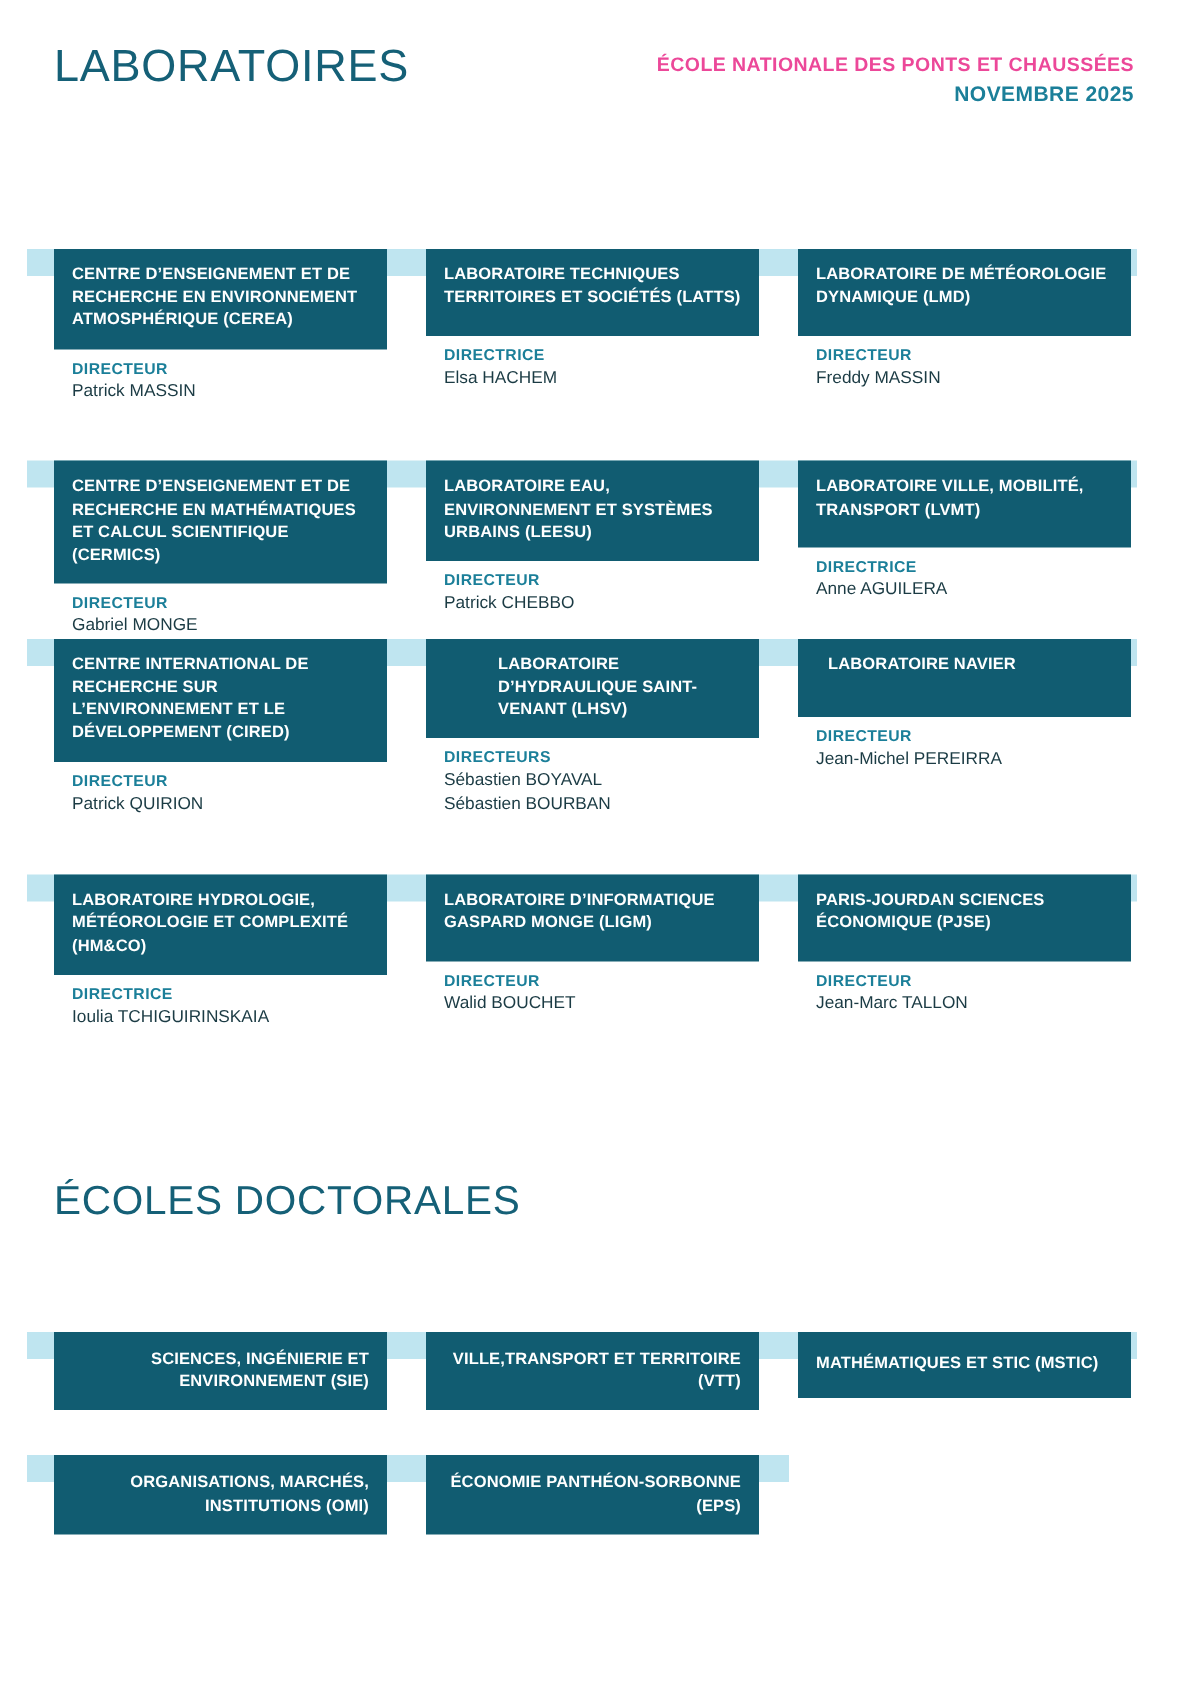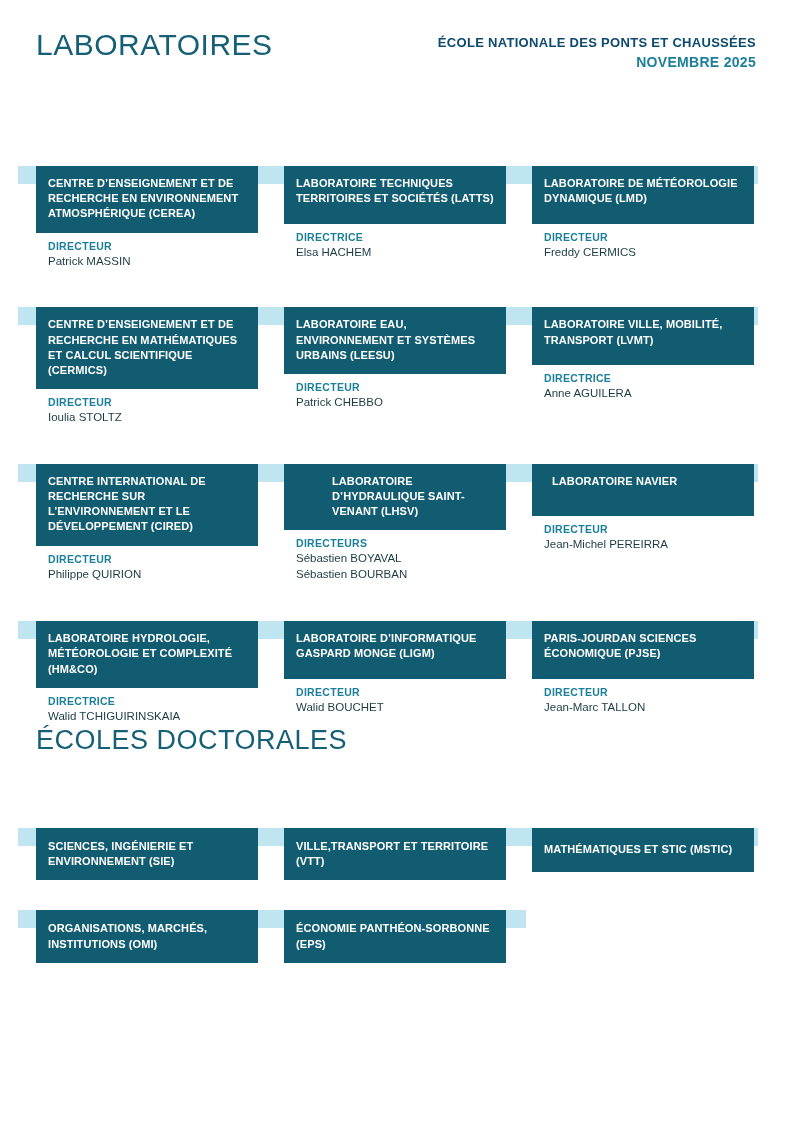--- a/index.html
+++ b/index.html
@@ -34,21 +34,21 @@
     position: absolute;
     right: 38px;
     top: 34px;
     text-align: right;
     line-height: 1.35;
   }
   .org-name {
     font-size: 13px;
     font-weight: 600;
     letter-spacing: 0.3px;
-    color: #0c4a6e;
+    color: #ec4899;
   }
   .date-line {
     font-size: 14px;
     font-weight: 600;
     letter-spacing: 0.3px;
     color: #1b7f99;
     margin-top: 1px;
   }
 
   
@@ -125,20 +125,21 @@
 
   
   .school-box {
     background: #115c71;
     color: #ffffff;
     padding: 11px 12px;
     box-sizing: border-box;
     min-height: 44px;
     display: flex;
     align-items: center;
+    text-align: right;
   }
   .school-name {
     font-size: 11px;
     font-weight: 700;
     line-height: 1.4;
     letter-spacing: 0.1px;
     text-transform: uppercase;
   }
 </style>
 </head>
@@ -174,36 +175,36 @@
           <div class="role">DIRECTRICE</div>
           <div class="person">Elsa HACHEM</div>
         </div>
       </div>
       <div class="cell">
         <div class="lab-box">
           <div class="lab-name">LABORATOIRE DE MÉTÉOROLOGIE DYNAMIQUE (LMD)</div>
         </div>
         <div class="lab-meta">
           <div class="role">DIRECTEUR</div>
-          <div class="person">Freddy CERMICS</div>
+          <div class="person">Freddy MASSIN</div>
         </div>
       </div>
     </div>
   </div>
 
   <div class="row" style="margin-top:38px;">
     <div class="row-band"></div>
     <div class="row-inner">
       <div class="cell">
         <div class="lab-box">
           <div class="lab-name">CENTRE D’ENSEIGNEMENT ET DE RECHERCHE EN MATHÉMATIQUES ET CALCUL SCIENTIFIQUE (CERMICS)</div>
         </div>
         <div class="lab-meta">
           <div class="role">DIRECTEUR</div>
-          <div class="person">Ioulia STOLTZ</div>
+          <div class="person">Gabriel MONGE</div>
         </div>
       </div>
       <div class="cell">
         <div class="lab-box">
           <div class="lab-name">LABORATOIRE EAU, ENVIRONNEMENT ET SYSTÈMES URBAINS (LEESU)</div>
         </div>
         <div class="lab-meta">
           <div class="role">DIRECTEUR</div>
           <div class="person">Patrick CHEBBO</div>
         </div>
@@ -213,30 +214,30 @@
           <div class="lab-name">LABORATOIRE VILLE, MOBILITÉ, TRANSPORT (LVMT)</div>
         </div>
         <div class="lab-meta">
           <div class="role">DIRECTRICE</div>
           <div class="person">Anne AGUILERA</div>
         </div>
       </div>
     </div>
   </div>
 
-  <div class="row" style="margin-top:38px;">
+  <div class="row" style="">
     <div class="row-band"></div>
     <div class="row-inner">
       <div class="cell">
         <div class="lab-box">
           <div class="lab-name">CENTRE INTERNATIONAL DE RECHERCHE SUR L’ENVIRONNEMENT ET LE DÉVELOPPEMENT (CIRED)</div>
         </div>
         <div class="lab-meta">
           <div class="role">DIRECTEUR</div>
-          <div class="person">Philippe QUIRION</div>
+          <div class="person">Patrick QUIRION</div>
         </div>
       </div>
       <div class="cell">
         <div class="lab-box" style="min-height:52px;padding-left:48px;">
           <div class="lab-name">LABORATOIRE D’HYDRAULIQUE SAINT-VENANT (LHSV)</div>
         </div>
         <div class="lab-meta">
           <div class="role">DIRECTEURS</div>
           <div class="person" style="white-space:pre-line;">Sébastien BOYAVAL
 Sébastien BOURBAN</div>
@@ -256,21 +257,21 @@
 
   <div class="row" style="margin-top:38px;">
     <div class="row-band"></div>
     <div class="row-inner">
       <div class="cell">
         <div class="lab-box">
           <div class="lab-name">LABORATOIRE HYDROLOGIE, MÉTÉOROLOGIE ET COMPLEXITÉ (HM&amp;CO)</div>
         </div>
         <div class="lab-meta">
           <div class="role">DIRECTRICE</div>
-          <div class="person">Walid TCHIGUIRINSKAIA</div>
+          <div class="person">Ioulia TCHIGUIRINSKAIA</div>
         </div>
       </div>
       <div class="cell">
         <div class="lab-box">
           <div class="lab-name">LABORATOIRE D’INFORMATIQUE GASPARD MONGE (LIGM)</div>
         </div>
         <div class="lab-meta">
           <div class="role">DIRECTEUR</div>
           <div class="person">Walid BOUCHET</div>
         </div>
@@ -281,21 +282,21 @@
         </div>
         <div class="lab-meta">
           <div class="role">DIRECTEUR</div>
           <div class="person">Jean-Marc TALLON</div>
         </div>
       </div>
     </div>
   </div>
 </div>
 
-<div class="section" style="">
+<div class="section" style="margin-top:98px;">
   <div class="section-title">ÉCOLES DOCTORALES</div>
 
   <div class="row" style="margin-top:72px;">
     <div class="row-band"></div>
     <div class="row-inner">
       <div class="cell">
         <div class="school-box">
           <div class="school-name">SCIENCES, INGÉNIERIE ET ENVIRONNEMENT (SIE)</div>
         </div>
       </div>

